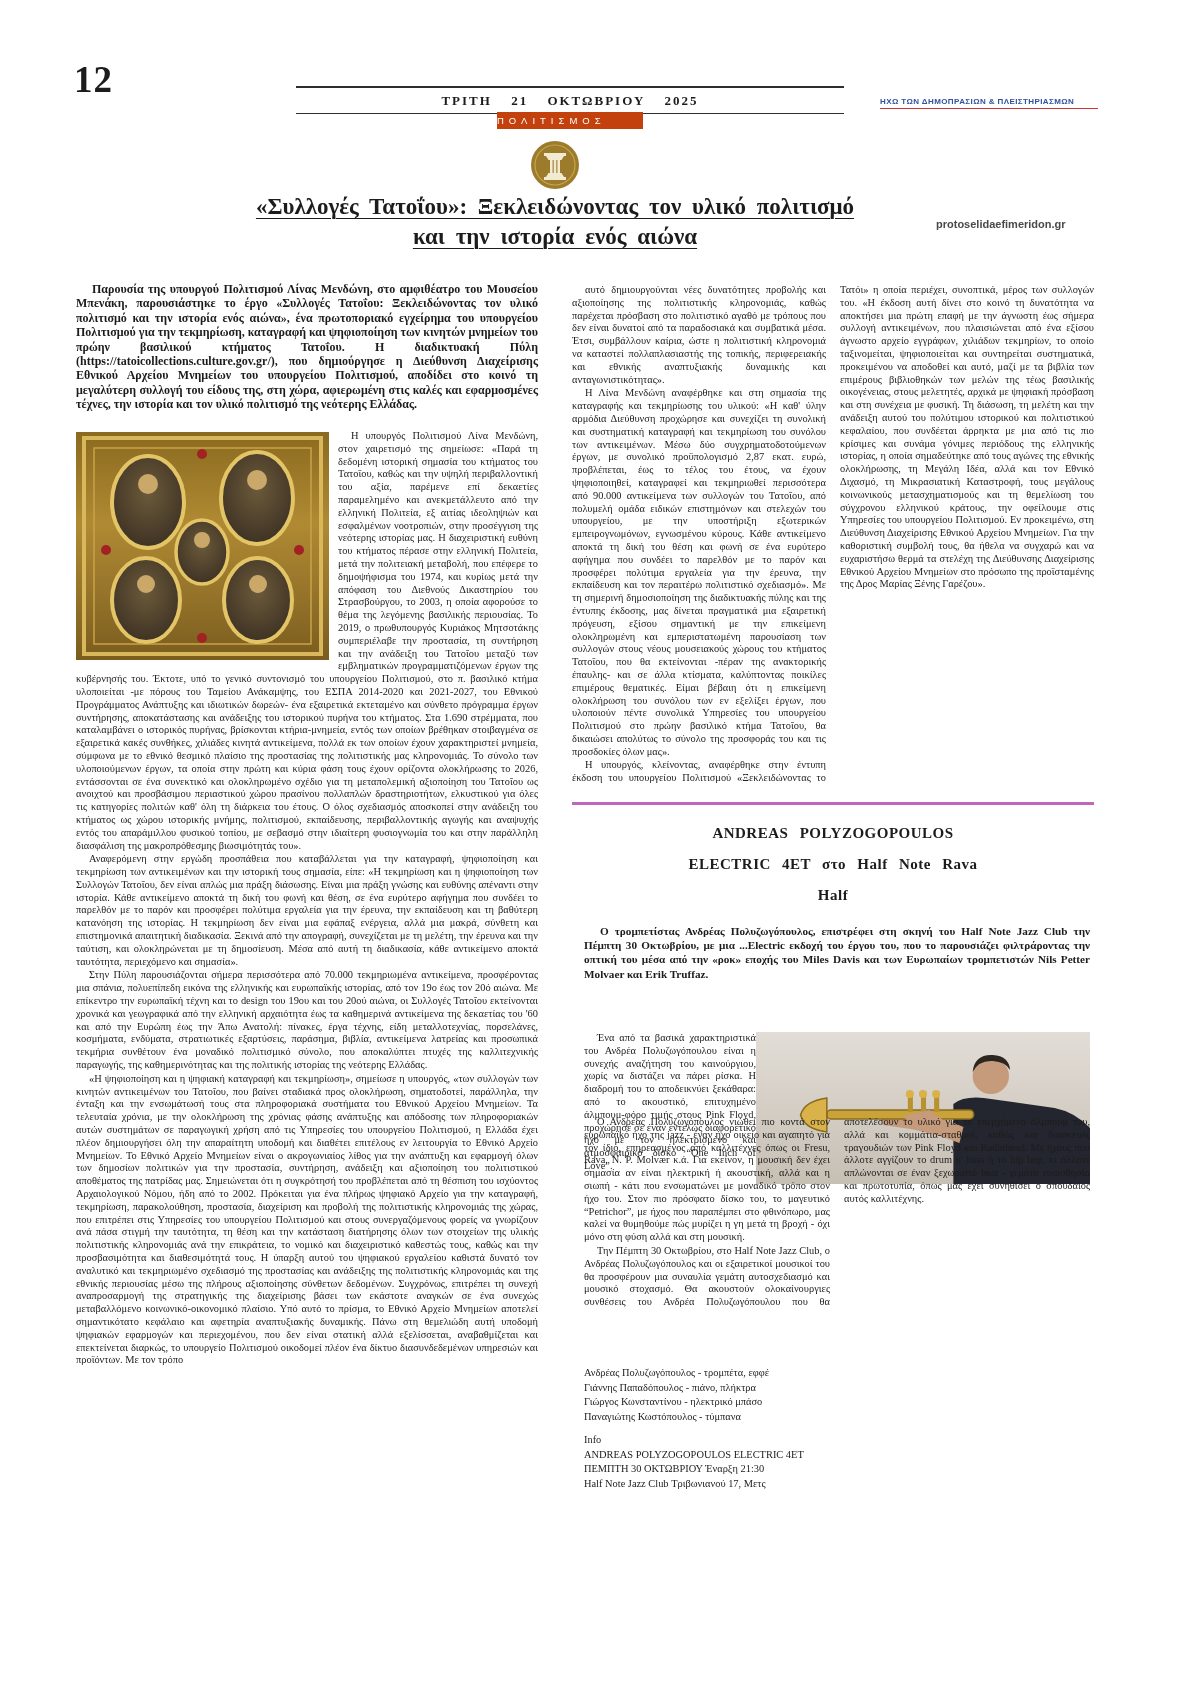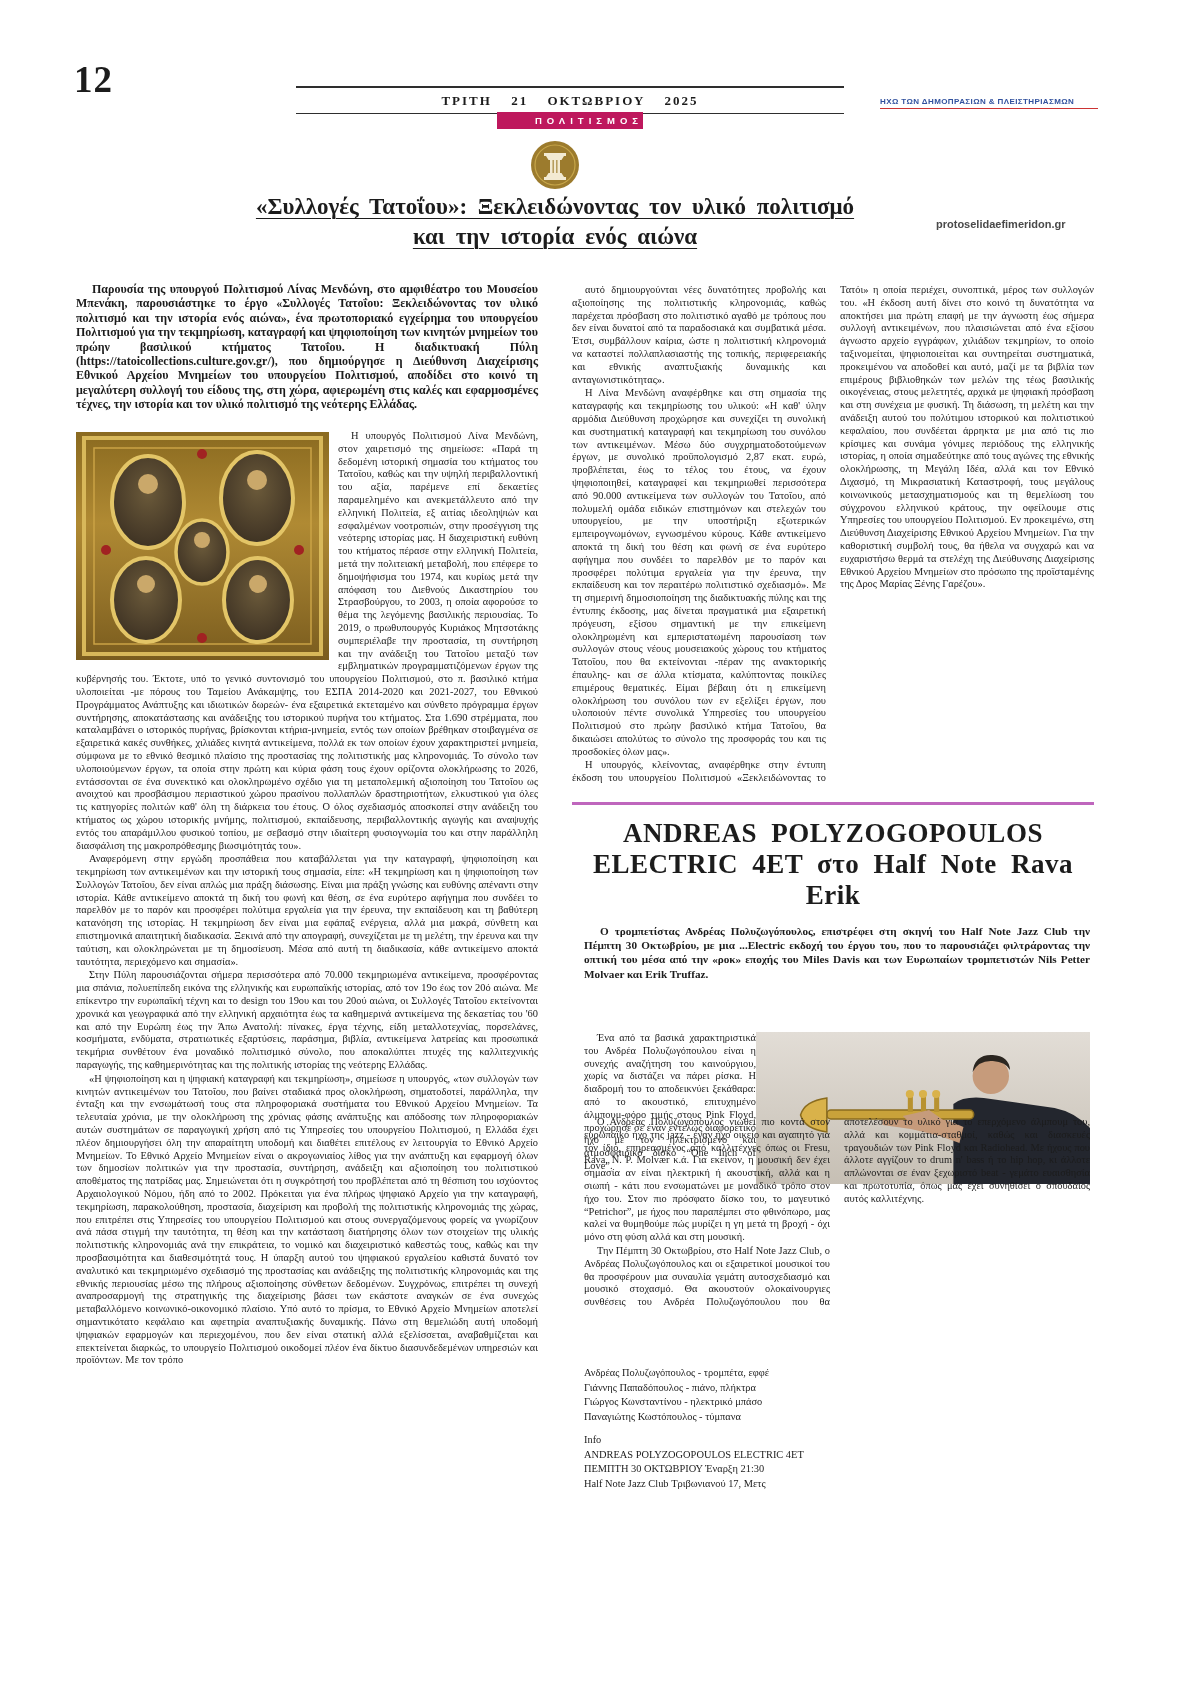--- a/index.html
+++ b/index.html
@@ -5,23 +5,23 @@
   html,body{margin:0;padding:0;background:#e9e9e9;}
   .page{position:relative;width:1200px;height:1697px;margin:0 auto;background:#ffffff;
         font-family:"Liberation Serif","DejaVu Serif",serif;color:#1c1c1c;overflow:hidden;padding-left:43px;}
 
   .page-number{position:absolute;left:74px;top:58px;font-size:37px;font-weight:bold;letter-spacing:1px;}
 
   .date-band{position:absolute;left:296px;top:86px;width:548px;border-top:2px solid #2e2e2e;
              border-bottom:1px solid #2e2e2e;text-align:center;padding:3px 0 4px;}
   .date-band span{font-size:13px;font-weight:bold;letter-spacing:2px;word-spacing:14px;}
 
-  .section-box{position:absolute;left:497px;top:112px;width:146px;height:17px;background:#be185d;
+  .section-box{position:absolute;left:497px;top:112px;width:146px;height:17px;background:#c2410c;
                color:#ffffff;font-family:"Liberation Sans",sans-serif;font-size:9.5px;
-               letter-spacing:5px;text-align:right;line-height:17px;font-weight:bold;}
+               letter-spacing:5px;text-align:left;line-height:17px;}
 
   .masthead{position:absolute;left:880px;top:97px;width:218px;font-family:"Liberation Sans",sans-serif;
             font-size:8px;font-weight:bold;color:#31519e;letter-spacing:.4px;white-space:nowrap;
             border-bottom:1px solid #c33;padding-bottom:2px;}
 
   .emblem{position:absolute;left:530px;top:140px;width:50px;height:50px;}
 
   .a1-title{position:absolute;left:110px;top:192px;width:890px;margin:0;text-align:center;
             font-size:23px;font-weight:bold;line-height:30px;word-spacing:5px;}
   .a1-title span{text-decoration:underline;text-decoration-thickness:1px;text-underline-offset:4px;display:inline-block;}
@@ -36,21 +36,21 @@
   .a1-body p,.a1-cols p,.a2-cols p,.a2-introcol p{font-size:10.4px;line-height:12.8px;text-align:justify;
            text-indent:13px;margin:0 0 1px;}
   .photo-icon{float:left;width:253px;height:228px;margin:2px 9px 4px 0;}
 
   .a1-cols{position:absolute;left:572px;top:284px;width:522px;height:510px;overflow:hidden;
            column-count:2;column-gap:14px;column-fill:auto;}
 
   .divider{position:absolute;left:572px;top:802px;width:522px;height:3px;background:#bf66bd;}
 
   .a2-title{position:absolute;left:572px;top:818px;width:522px;margin:0;text-align:center;
-            font-size:27px;font-weight:bold;line-height:31px;word-spacing:7px;letter-spacing:.5px;}
+            font-size:15px;font-weight:bold;line-height:31px;word-spacing:7px;letter-spacing:.5px;}
 
   .a2-lead{position:absolute;left:584px;top:924px;width:506px;margin:0;font-weight:bold;
            font-size:11.2px;line-height:14.2px;text-align:justify;text-indent:16px;}
 
   .a2-row{position:absolute;left:584px;top:1032px;width:506px;height:156px;display:flex;gap:0;}
   .a2-introcol{width:172px;overflow:hidden;}
   .photo-trumpeter{flex:1;height:152px;}
 
   .a2-cols{position:absolute;left:584px;top:1116px;width:506px;height:196px;overflow:hidden;
            column-count:2;column-gap:14px;column-fill:auto;}
@@ -142,21 +142,21 @@
     <p>αυτό δημιουργούνται νέες δυνατότητες προβολής και αξιοποίησης της πολιτιστικής κληρονομιάς, καθώς παρέχεται πρόσβαση στο πολιτιστικό αγαθό με τρόπους που δεν είναι δυνατοί από τα παραδοσιακά και συμβατικά μέσα. Έτσι, συμβάλλουν καίρια, ώστε η πολιτιστική κληρονομιά να καταστεί πολλαπλασιαστής της τοπικής, περιφερειακής και εθνικής αναπτυξιακής δυναμικής και ανταγωνιστικότητας».</p>
     <p>Η Λίνα Μενδώνη αναφέρθηκε και στη σημασία της καταγραφής και τεκμηρίωσης του υλικού: «Η καθ' ύλην αρμόδια Διεύθυνση προχώρησε και συνεχίζει τη συνολική και συστηματική καταγραφή και τεκμηρίωση του συνόλου των αντικειμένων. Μέσω δύο συγχρηματοδοτούμενων έργων, με συνολικό προϋπολογισμό 2,87 εκατ. ευρώ, προβλέπεται, έως το τέλος του έτους, να έχουν ψηφιοποιηθεί, καταγραφεί και τεκμηριωθεί περισσότερα από 90.000 αντικείμενα των συλλογών του Τατοΐου, από πολυμελή ομάδα ειδικών επιστημόνων και στελεχών του υπουργείου, με την υποστήριξη εξωτερικών εμπειρογνωμόνων, εγνωσμένου κύρους. Κάθε αντικείμενο αποκτά τη δική του θέση και φωνή σε ένα ευρύτερο αφήγημα που συνδέει το παρελθόν με το παρόν και προσφέρει πολύτιμα εργαλεία για την έρευνα, την εκπαίδευση και τον περαιτέρω πολιτιστικό σχεδιασμό». Με τη σημερινή δημοσιοποίηση της διαδικτυακής πύλης και της έντυπης έκδοσης, μας δίνεται πραγματικά μια εξαιρετική πρόγευση, εξίσου σημαντική με την επικείμενη ολοκληρωμένη και εμπεριστατωμένη παρουσίαση των συλλογών στους νέους μουσειακούς χώρους του κτήματος Τατοΐου, που θα εκτείνονται -πέραν της ανακτορικής έπαυλης- και σε άλλα κτίσματα, καλύπτοντας ποικίλες επιμέρους θεματικές. Είμαι βέβαιη ότι η επικείμενη ολοκλήρωση του συνόλου των εν εξελίξει έργων, που υλοποιούν πέντε συνολικά Υπηρεσίες του υπουργείου Πολιτισμού στο πρώην βασιλικό κτήμα Τατοΐου, θα δικαιώσει απολύτως το σύνολο της προσφοράς του και τις προσδοκίες όλων μας».</p>
     <p>Η υπουργός, κλείνοντας, αναφέρθηκε στην έντυπη έκδοση του υπουργείου Πολιτισμού «Ξεκλειδώνοντας το Τατόι» η οποία περιέχει, συνοπτικά, μέρος των συλλογών του. «Η έκδοση αυτή δίνει στο κοινό τη δυνατότητα να αποκτήσει μια πρώτη επαφή με την άγνωστη έως σήμερα συλλογή αντικειμένων, που πλαισιώνεται από ένα εξίσου άγνωστο αρχείο εγγράφων, χιλιάδων τεκμηρίων, το οποίο ταξινομείται, ψηφιοποιείται και συντηρείται συστηματικά, προκειμένου να αποδοθεί και αυτό, μαζί με τα βιβλία των επιμέρους βιβλιοθηκών των μελών της τέως βασιλικής οικογένειας, στους μελετητές, αρχικά με ψηφιακή πρόσβαση και στη συνέχεια με φυσική. Τη διάσωση, τη μελέτη και την ανάδειξη αυτού του πολύτιμου ιστορικού και πολιτιστικού κεφαλαίου, που συνδέεται άρρηκτα με μια από τις πιο κρίσιμες και συνάμα γόνιμες περιόδους της ελληνικής ιστορίας, η οποία σημαδεύτηκε από τους αγώνες της εθνικής ολοκλήρωσης, τη Μεγάλη Ιδέα, αλλά και τον Εθνικό Διχασμό, τη Μικρασιατική Καταστροφή, τους μεγάλους κοινωνικούς μετασχηματισμούς και τη θεμελίωση του σύγχρονου ελληνικού κράτους, την οφείλουμε στις Υπηρεσίες του υπουργείου Πολιτισμού. Εν προκειμένω, στη Διεύθυνση Διαχείρισης Εθνικού Αρχείου Μνημείων. Για την καθοριστική συμβολή τους, θα ήθελα να συγχαρώ και να ευχαριστήσω θερμά τα στελέχη της Διεύθυνσης Διαχείρισης Εθνικού Αρχείου Μνημείων στο πρόσωπο της προϊσταμένης της Δρος Μαρίας Ξένης Γαρέζου».</p>
   </div>
 
   <div class="divider"></div>
 
   <h2 class="a2-title">
     <span>ANDREAS POLYZOGOPOULOS</span><br>
     <span>ELECTRIC 4ET στο Half Note Rava</span><br>
-    <span>Erik</span>
+    <span>Half</span>
   </h2>
 
   <p class="a2-lead">Ο τρομπετίστας Ανδρέας Πολυζωγόπουλος, επιστρέφει στη σκηνή του Half Note Jazz Club την Πέμπτη 30 Οκτωβρίου, με μια ...Electric εκδοχή του έργου του, που το παρουσιάζει φιλτράροντας την οπτική του μέσα από την «ροκ» εποχής του Miles Davis και των Ευρωπαίων τρομπετιστών Nils Petter Molvaer και Erik Truffaz.</p>
 
   <div class="a2-row">
     <div class="a2-introcol">
       <p>Ένα από τα βασικά χαρακτηριστικά του Ανδρέα Πολυζωγόπουλου είναι η συνεχής αναζήτηση του καινούργιου, χωρίς να διστάζει να πάρει ρίσκα. Η διαδρομή του το αποδεικνύει ξεκάθαρα: από το ακουστικό, επιτυχημένο άλμπουμ-φόρο τιμής στους Pink Floyd, προχώρησε σε έναν εντελώς διαφορετικό ήχο με τον ηλεκτρισμένο και ατμοσφαιρικό δίσκο “One Inch of Love”.</p>
     </div>
     <div class="photo-trumpeter">
       <svg width="100%" height="152" viewBox="0 0 330 152" preserveAspectRatio="none">

